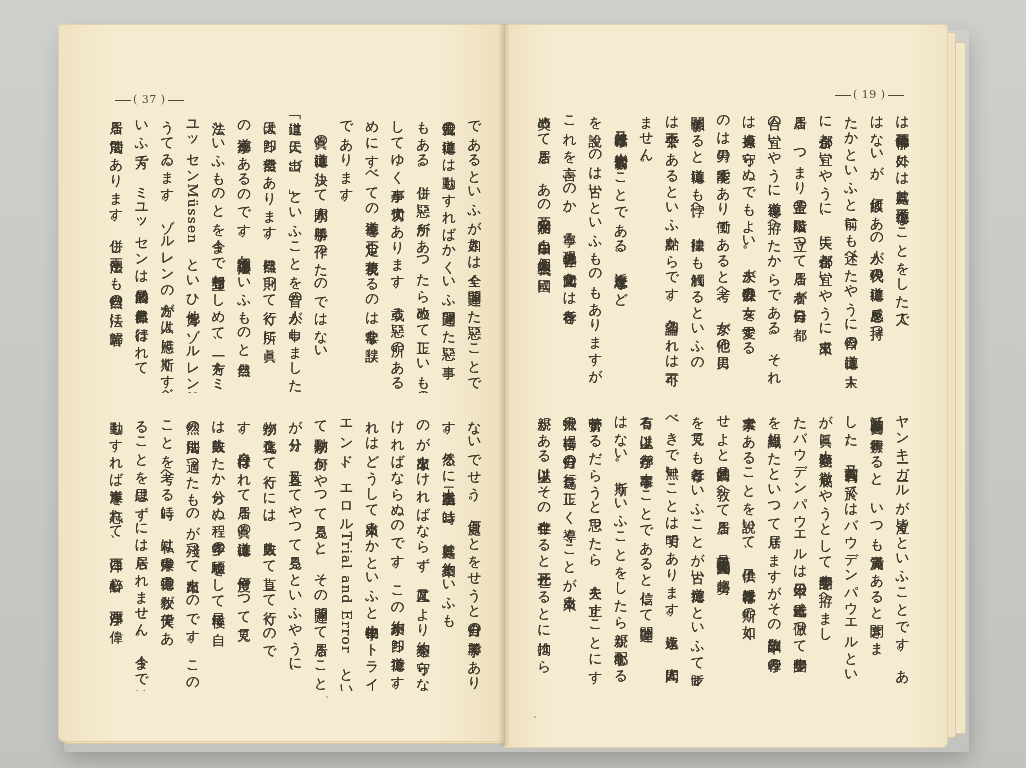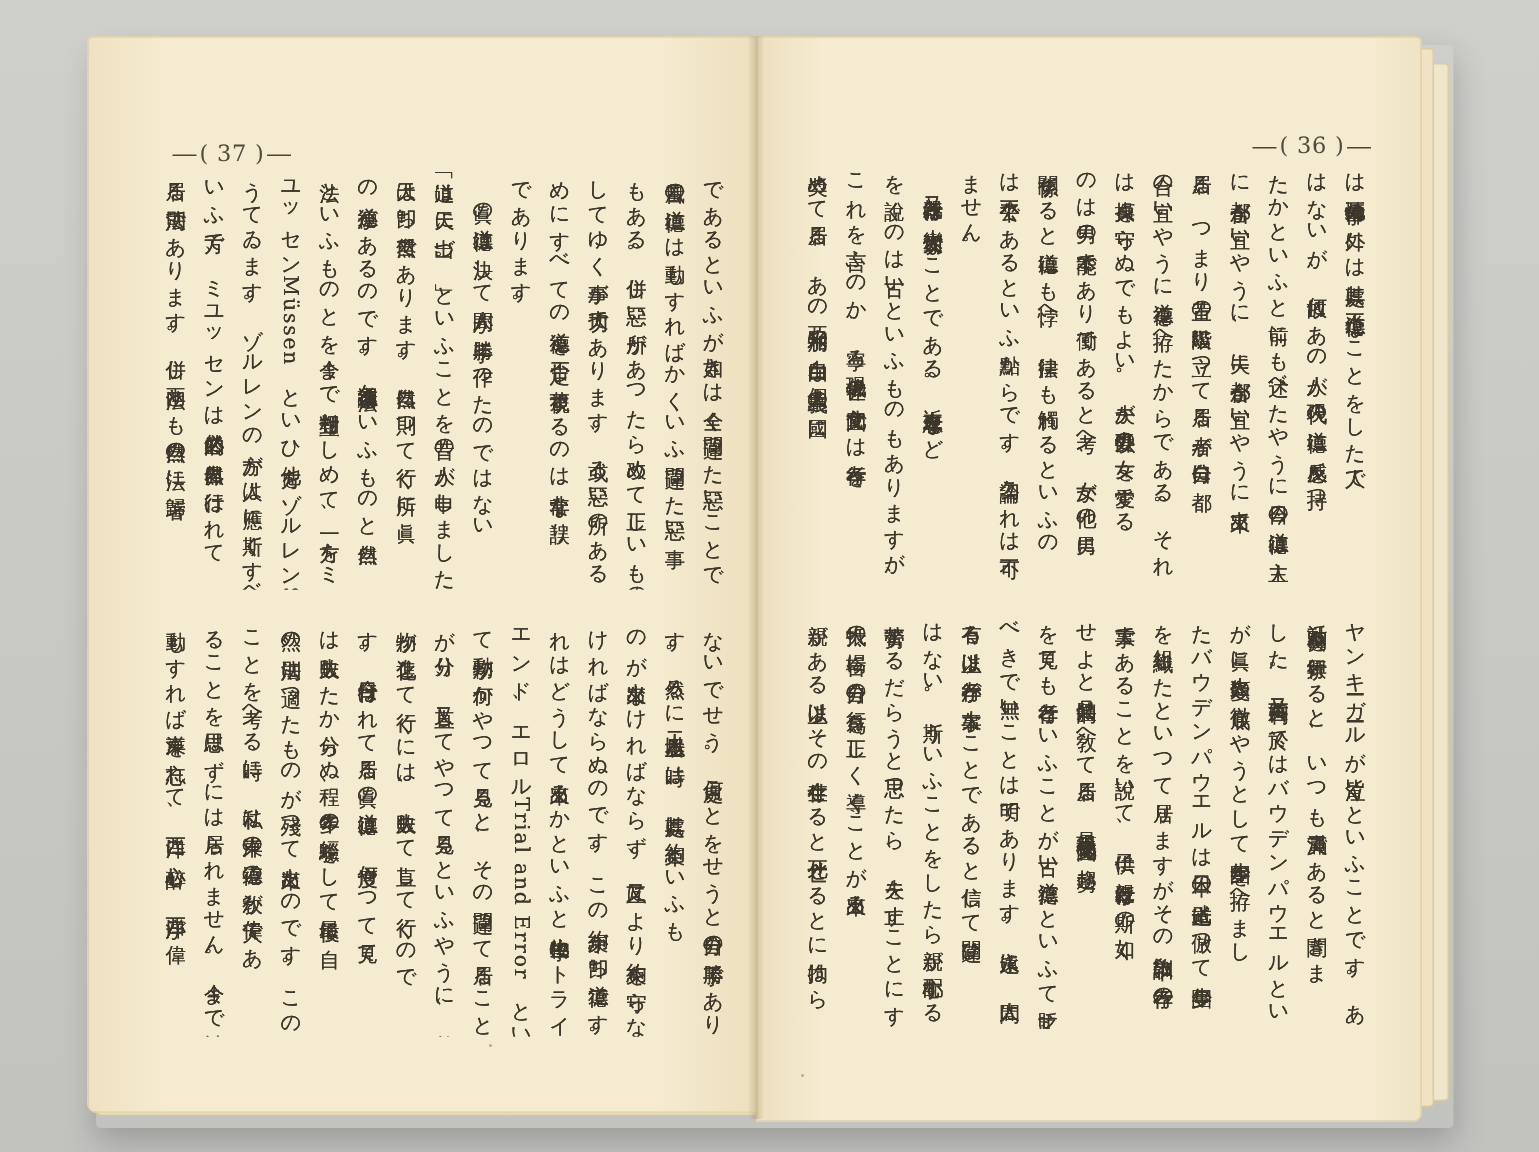--- a/index.html
+++ b/index.html
@@ -42,21 +42,21 @@
     background:#efe3c4; border:1px solid #dccb9f;
   }
   .edge1 { left:946px; width:8px; border-radius:0 3px 3px 0; }
   .edge2 { left:954px; width:10px; top:42px; height:690px; background:#f0e6c9; border-radius:0 3px 3px 0;}
   .edge-bottom {
     position:absolute; left:64px; top:738px; width:440px; height:5px;
     background:#ecdfbd; border:1px solid #d9c89c; border-top:none; border-radius:0 0 4px 4px;
   }
 
   .folio {
-    position:absolute; font-size:15px; color:#514a3c; letter-spacing:0.5px;
+    position:absolute; font-size:11px; color:#514a3c; letter-spacing:0.5px;
     white-space:nowrap;
   }
   .folio .dash { display:inline-block; width:16px; height:1px; background:#4d4638; vertical-align:middle; margin:0 2px; }
   .folio-left { left:113px; top:93px; }
   .folio-right { left:833px; top:88px; }
 
   .tier {
     position:absolute;
     writing-mode: vertical-rl;
     font-size:13.6px;
@@ -88,21 +88,21 @@
 <div class="edge-stack edge1"></div>
 
 <div class="page page-left"></div>
 <div class="page page-right"></div>
 <div class="gutter"></div>
 
 <div class="folio folio-left">
   <span class="dash"></span>( <span>37</span> )<span class="dash"></span>
 </div>
 <div class="folio folio-right">
-  <span class="dash"></span>( <span>36</span> )<span class="dash"></span>
+  <span class="dash"></span>( <span>19</span> )<span class="dash"></span>
 </div>
 
 <div class="tier tl-top">
   <span class="col">であるといふが如きは全く間違つた惡いことです。</span>
   <span class="col">昔風の道德には動もすればかくいふ間違つた惡い事</span>
   <span class="col">もある。併し惡い所があつたら改めて正しいものと</span>
   <span class="col">してゆく事が大切であります、或る惡い所のある爲</span>
   <span class="col">めにすべての道德を否定し蔑視するのは非常な誤り</span>
   <span class="col">であります。</span>
   <span class="col indent">眞の道德は決して人間が勝手に作つたのではない</span>

